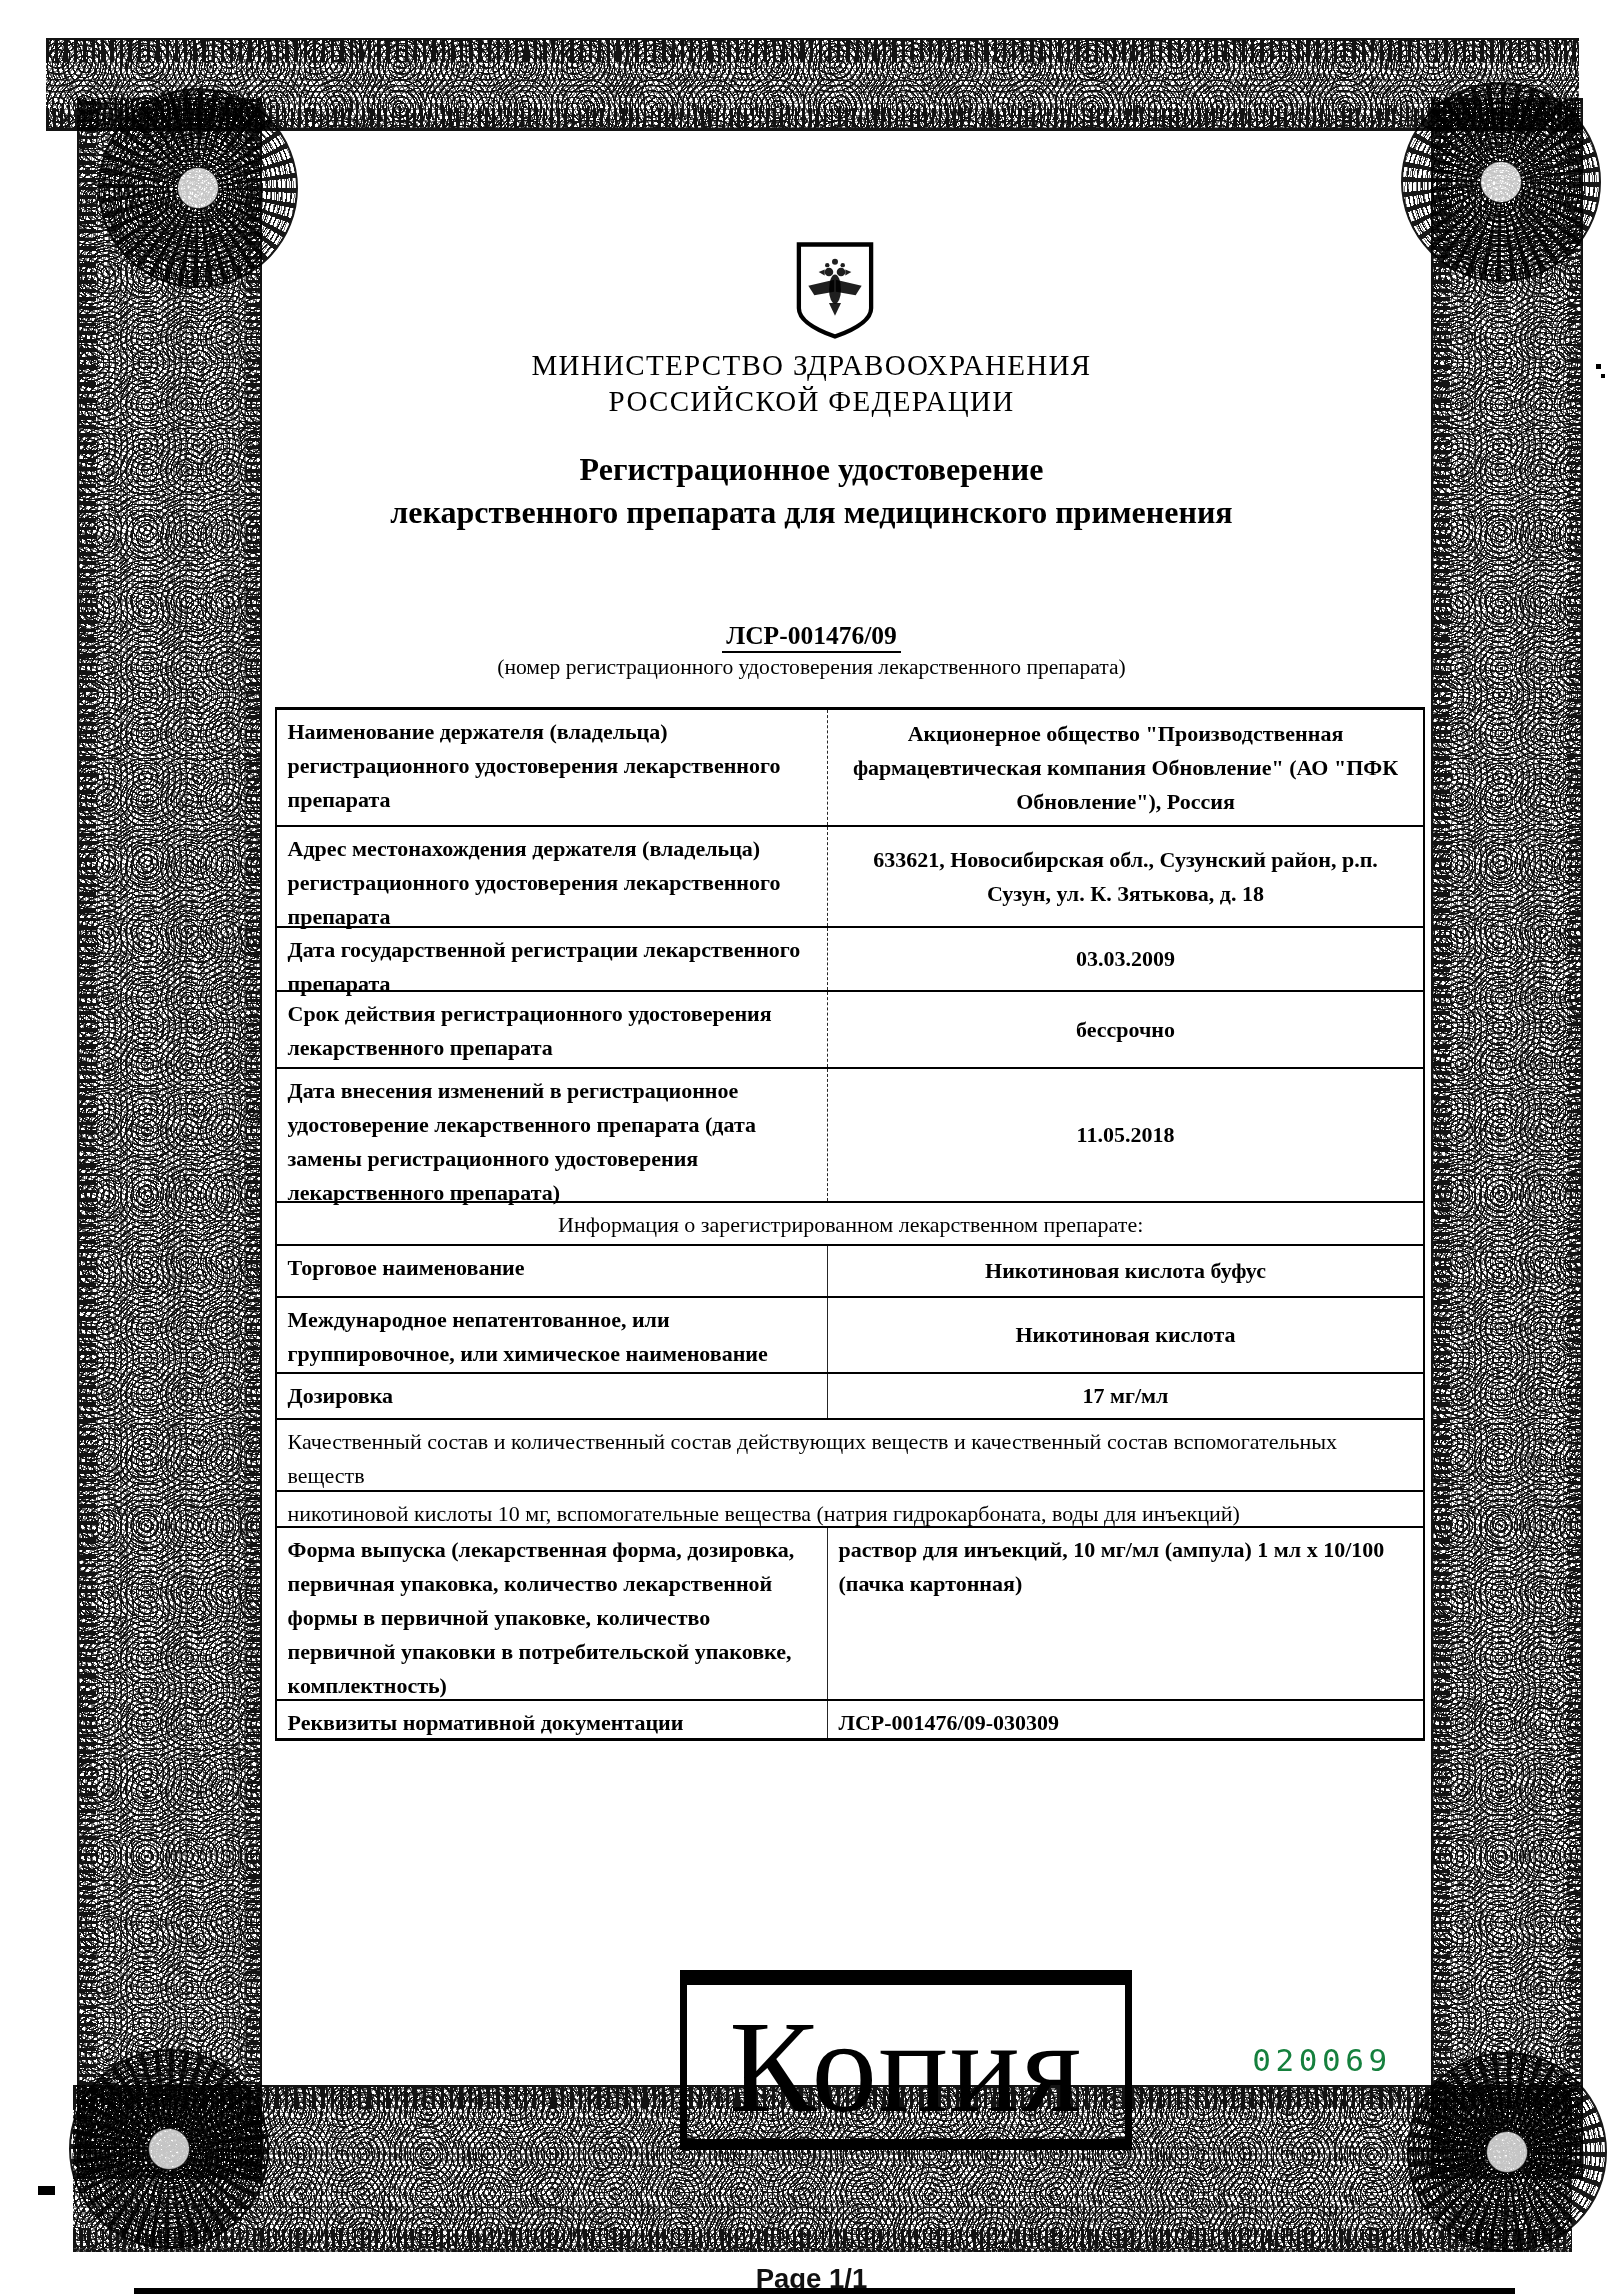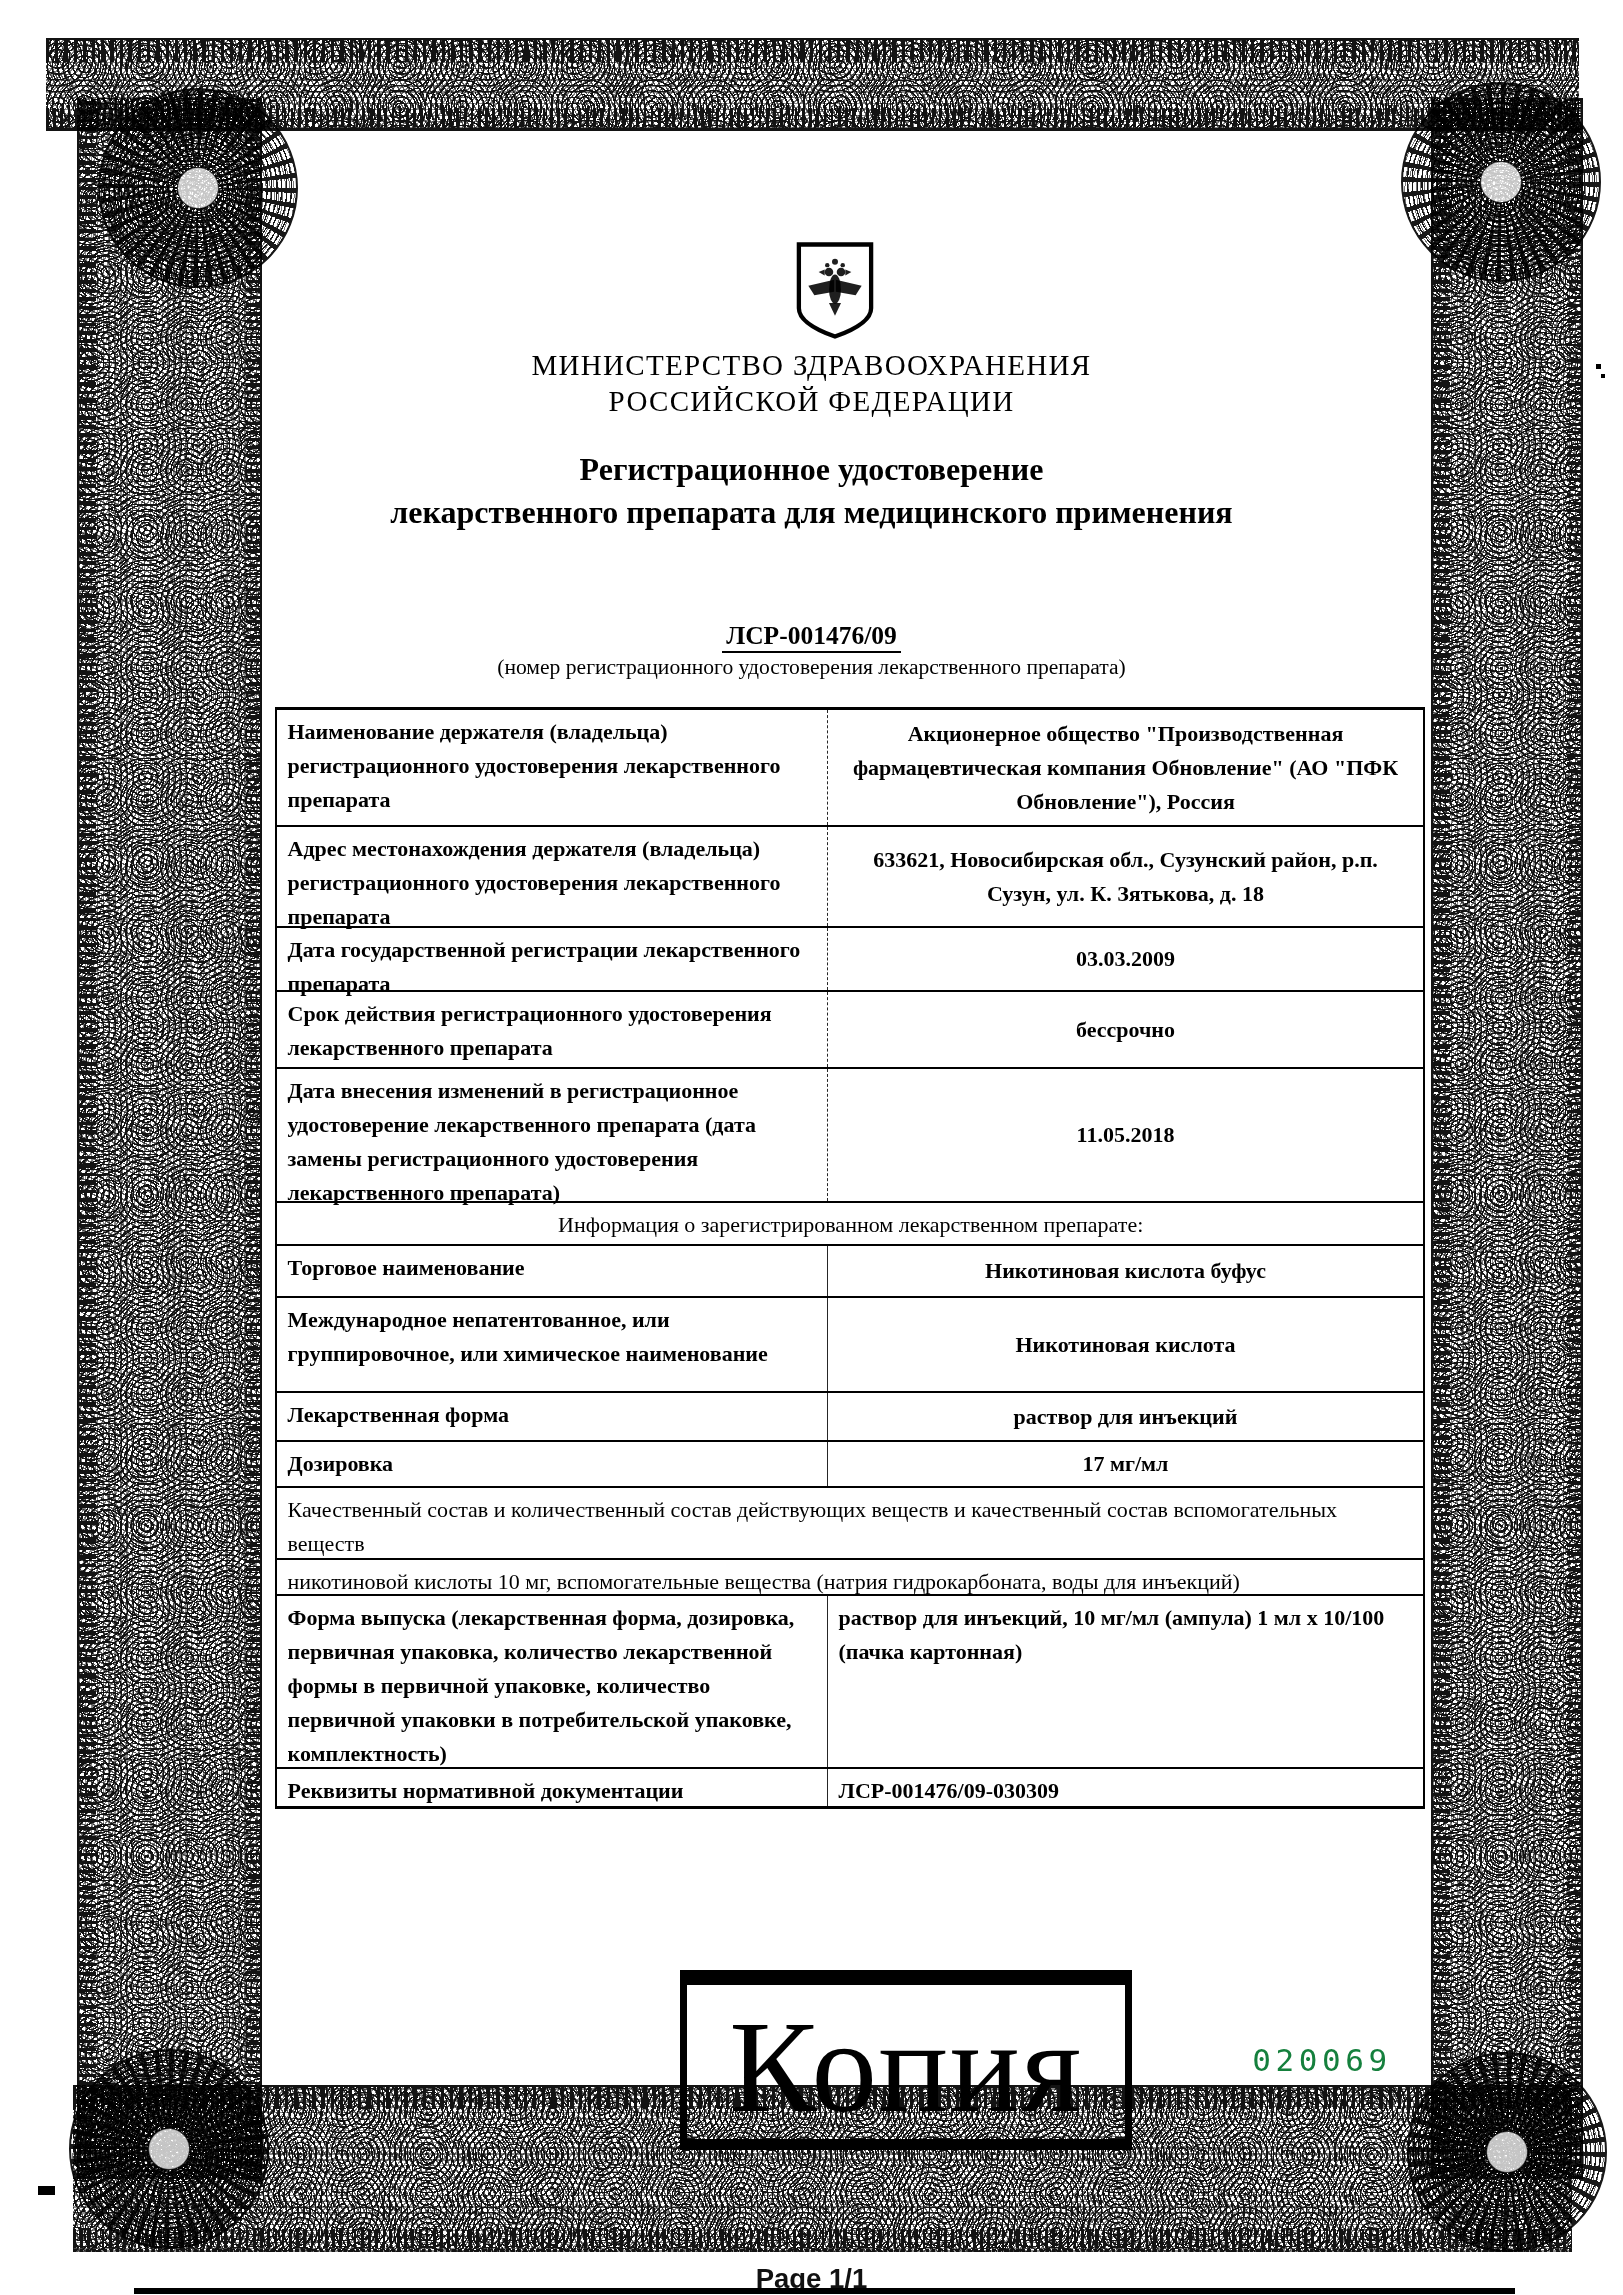--- a/index.html
+++ b/index.html
@@ -137,27 +137,23 @@
         <div class="cell lbl">Дата внесения изменений в регистрационное удостоверение лекарственного препарата (дата замены регистрационного удостоверения лекарственного препарата)</div>
         <div class="cell val dash">11.05.2018</div>
       </div>
       <div class="trow" style="height: 43px;">
         <div class="cell fullcell center">Информация о зарегистрированном лекарственном препарате:</div>
       </div>
       <div class="trow" style="height: 52px;">
         <div class="cell lbl">Торговое наименование</div>
         <div class="cell val">Никотиновая кислота буфус</div>
       </div>
-      <div class="trow" style="height: 95px;">
+      <div class="trow" style="height: 76px;">
         <div class="cell lbl">Международное непатентованное, или группировочное, или химическое наименование</div>
         <div class="cell val">Никотиновая кислота</div>
-      </div>
-      <div class="trow" style="height: 49px;">
-        <div class="cell lbl">Лекарственная форма</div>
-        <div class="cell val">раствор для инъекций</div>
       </div>
       <div class="trow" style="height: 46px;">
         <div class="cell lbl">Дозировка</div>
         <div class="cell val">17 мг/мл</div>
       </div>
       <div class="trow" style="height: 72px;">
         <div class="cell fullcell light">Качественный состав и количественный состав действующих веществ и качественный состав вспомогательных веществ</div>
       </div>
       <div class="trow" style="height: 36px;">
         <div class="cell fullcell light">никотиновой кислоты 10 мг, вспомогательные вещества (натрия гидрокарбоната, воды для инъекций)</div>

